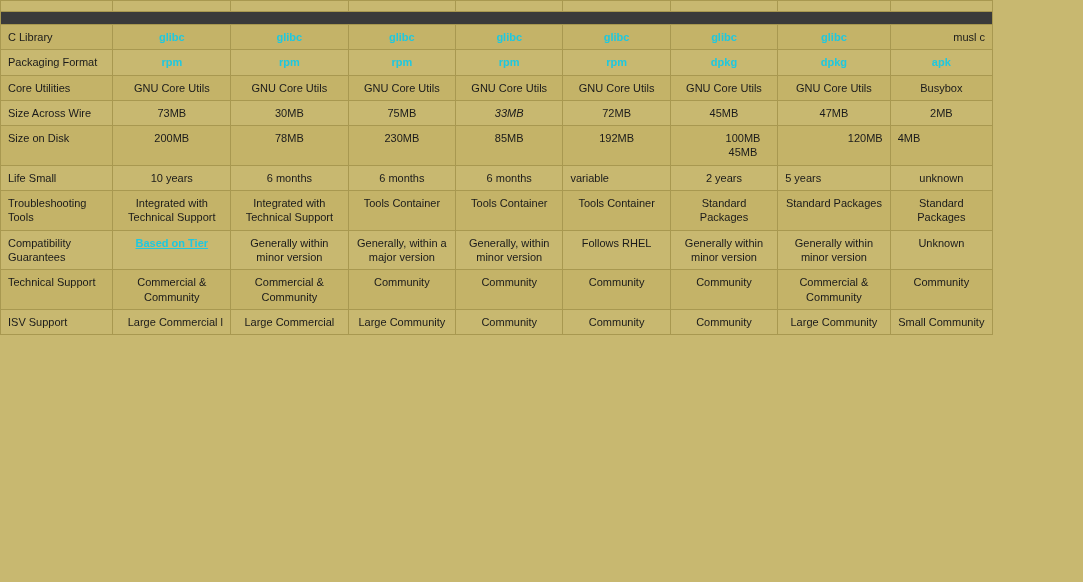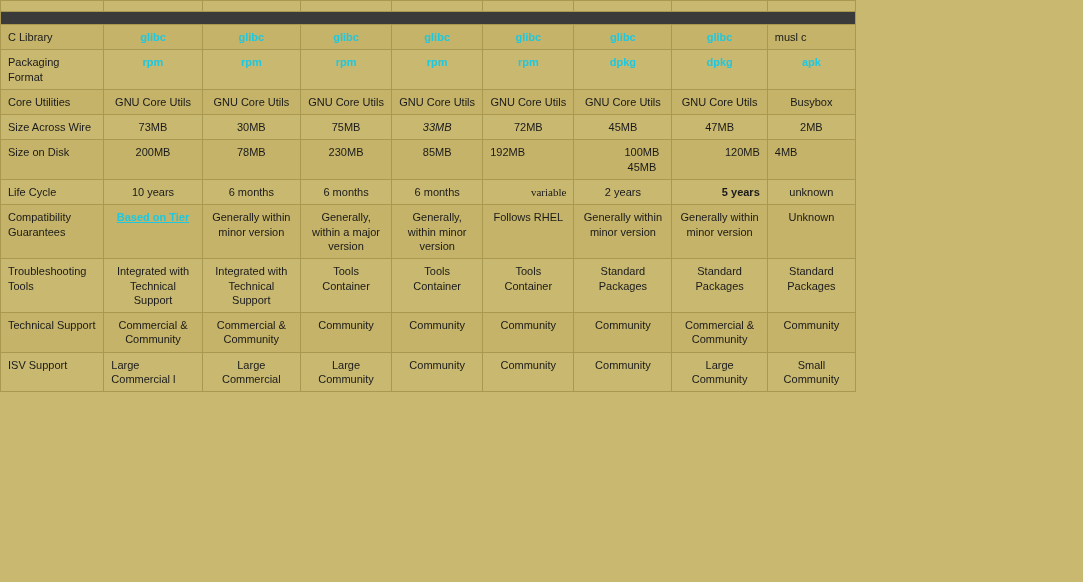--- a/index.html
+++ b/index.html
@@ -2,21 +2,21 @@
 <html><head>
   <meta charset="utf-8">
   <style>
     * { box-sizing: border-box; margin: 0; padding: 0; }
     body {
       font-family: Arial, sans-serif;
       font-size: 12px;
       background: #c8b870;
     }
     .table-container {
-      width: 856px;
+      width: 993px;
       overflow: hidden;
     }
     table {
       width: 100%;
       border-collapse: collapse;
       background: #c8b870;
     }
     th, td {
       border: 1px solid #a89850;
       padding: 5px 7px;
@@ -86,21 +86,21 @@
       </tr>
     <tr>
           <td class="row-label-col">C Library</td>
           <td style="text-align: center; color: rgb(30, 200, 224); font-weight: bold;">glibc</td>
           <td style="text-align: center; color: rgb(30, 200, 224); font-weight: bold;">glibc</td>
           <td style="text-align: center; color: rgb(30, 200, 224); font-weight: bold;">glibc</td>
           <td style="text-align: center; color: rgb(30, 200, 224); font-weight: bold;">glibc</td>
           <td style="text-align: center; color: rgb(30, 200, 224); font-weight: bold;">glibc</td>
           <td style="text-align: center; color: rgb(30, 200, 224); font-weight: bold;">glibc</td>
           <td style="text-align: center; color: rgb(30, 200, 224); font-weight: bold;">glibc</td>
-          <td style="text-align: left;">musl c</td>
+          <td style="text-align: right;">musl c</td>
         </tr>
         <tr>
           <td class="row-label-col">Packaging Format</td>
           <td style="text-align: center; color: rgb(30, 200, 224); font-weight: bold;">rpm</td>
           <td style="text-align: center; color: rgb(30, 200, 224); font-weight: bold;">rpm</td>
           <td style="text-align: center; color: rgb(30, 200, 224); font-weight: bold;">rpm</td>
           <td style="text-align: center; color: rgb(30, 200, 224); font-weight: bold;">rpm</td>
           <td style="text-align: center; color: rgb(30, 200, 224); font-weight: bold;">rpm</td>
           <td style="text-align: center; color: rgb(30, 200, 224); font-weight: bold;">dpkg</td>
           <td style="text-align: center; color: rgb(30, 200, 224); font-weight: bold;">dpkg</td>
@@ -127,72 +127,72 @@
           <td style="text-align: center;">45MB</td>
           <td style="text-align: center; margin-left: 12px;">47MB</td>
           <td style="text-align: center;">2MB</td>
         </tr>
         <tr>
           <td class="row-label-col">Size on Disk</td>
           <td style="text-align: center;">200MB</td>
           <td style="text-align: center;">78MB</td>
           <td style="text-align: center;">230MB</td>
           <td style="text-align: center;">85MB</td>
-          <td style="">192MB</td>
+          <td style="text-align: center;">192MB</td>
           <td style="text-align: center; padding-left: 45px;"><span>100MB</span><br><span>45MB</span></td>
           <td style="text-align: right;">120MB</td>
           <td style="">4MB</td>
         </tr>
         <tr>
-          <td class="row-label-col">Life Cycle</td>
+          <td class="row-label-col">Life Small</td>
           <td style="text-align: center;">10 years</td>
           <td style="text-align: center;">6 months</td>
           <td style="text-align: center;">6 months</td>
           <td style="text-align: center;">6 months</td>
-          <td style="text-align: right; font-family: Liberation Serif, serif;">variable</td>
+          <td style="text-align: left;">variable</td>
           <td style="text-align: center; margin-top: 24px;">2 years</td>
-          <td style="text-align: right; font-weight: bold;">5 years</td>
+          <td style="text-align: left;">5 years</td>
           <td style="text-align: center;">unknown</td>
+        </tr>
+        <tr>
+          <td class="row-label-col">Troubleshooting Tools</td>
+          <td style="text-align: center;">Integrated with Technical Support</td>
+          <td style="text-align: center;">Integrated with Technical Support</td>
+          <td style="text-align: center;">Tools Container</td>
+          <td style="text-align: center;">Tools Container</td>
+          <td style="text-align: center;">Tools Container</td>
+          <td style="text-align: center;">Standard Packages</td>
+          <td style="text-align: center;">Standard Packages</td>
+          <td style="text-align: center;">Standard Packages</td>
         </tr>
         <tr>
           <td class="row-label-col">Compatibility Guarantees</td>
           <td style="text-align: center; color: rgb(30, 200, 224); font-weight: bold; text-decoration: underline; cursor: pointer;">Based on Tier</td>
           <td style="text-align: center;">Generally within minor version</td>
           <td style="text-align: center;">Generally, within a major version</td>
           <td style="text-align: center;">Generally, within minor version</td>
           <td style="text-align: center;">Follows RHEL</td>
           <td style="text-align: center;">Generally within minor version</td>
           <td style="text-align: center;">Generally within minor version</td>
           <td style="text-align: center;">Unknown</td>
         </tr>
         <tr>
-          <td class="row-label-col">Troubleshooting Tools</td>
-          <td style="text-align: center;">Integrated with Technical Support</td>
-          <td style="text-align: center;">Integrated with Technical Support</td>
-          <td style="text-align: center;">Tools Container</td>
-          <td style="text-align: center;">Tools Container</td>
-          <td style="text-align: center;">Tools Container</td>
-          <td style="text-align: center;">Standard Packages</td>
-          <td style="text-align: center;">Standard Packages</td>
-          <td style="text-align: center;">Standard Packages</td>
-        </tr>
-        <tr>
           <td class="row-label-col">Technical Support</td>
           <td style="text-align: center;">Commercial &amp; Community</td>
           <td style="text-align: center;">Commercial &amp; Community</td>
           <td style="text-align: center;">Community</td>
           <td style="text-align: center;">Community</td>
           <td style="text-align: center;">Community</td>
           <td style="text-align: center;">Community</td>
           <td style="text-align: center;">Commercial &amp; Community</td>
           <td style="text-align: center;">Community</td>
         </tr>
         <tr>
           <td class="row-label-col">ISV Support</td>
-          <td style="text-align: left; border-radius: 10px;">Large Commercial l</td>
+          <td style="text-align: right; border-radius: 10px;">Large Commercial l</td>
           <td style="text-align: center;">Large Commercial</td>
           <td style="text-align: center;">Large Community</td>
           <td style="text-align: center;">Community</td>
           <td style="text-align: center;">Community</td>
           <td style="text-align: center;">Community</td>
           <td style="text-align: center;">Large Community</td>
           <td style="text-align: center;">Small Community</td>
         </tr>
       </tbody>
   </table>

